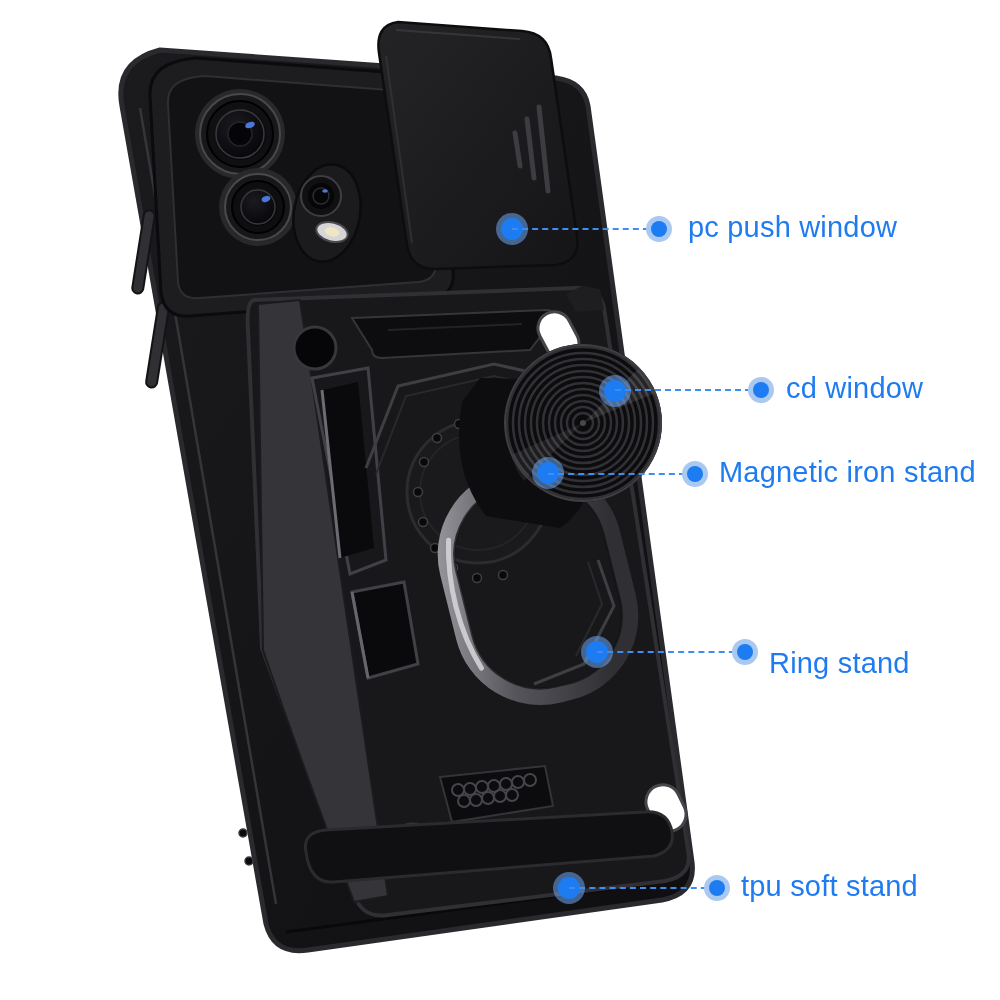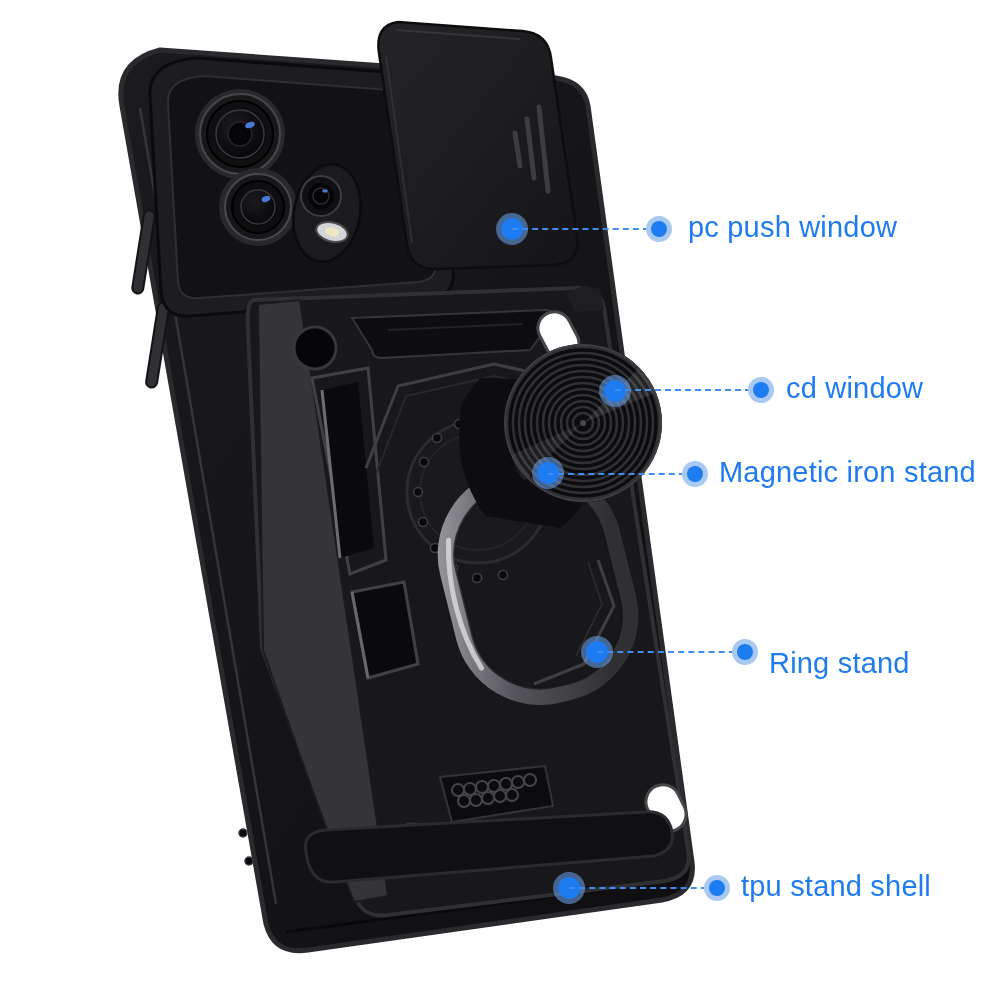--- a/index.html
+++ b/index.html
@@ -259,17 +259,17 @@
       <div class="src-dot" style="left:586px;top:641px;"></div>
       <div class="dash" style="left:597px;top:651px;width:148px;"></div>
       <div class="label-dot" style="left:737px;top:644px;"></div>
       <span class="callout-label" style="left:769px;top:652px;margin-top:13px;">Ring stand</span>
     </div>
 
     <div>
       <div class="src-dot" style="left:558px;top:877px;"></div>
       <div class="dash" style="left:569px;top:887px;width:148px;"></div>
       <div class="label-dot" style="left:709px;top:880px;"></div>
-      <span class="callout-label" style="left:741px;top:888px;">tpu stand shell</span>
+      <span class="callout-label" style="left:741px;top:888px;">tpu soft stand</span>
     </div>
 
   </div>
 </div>
 
 </body></html>

